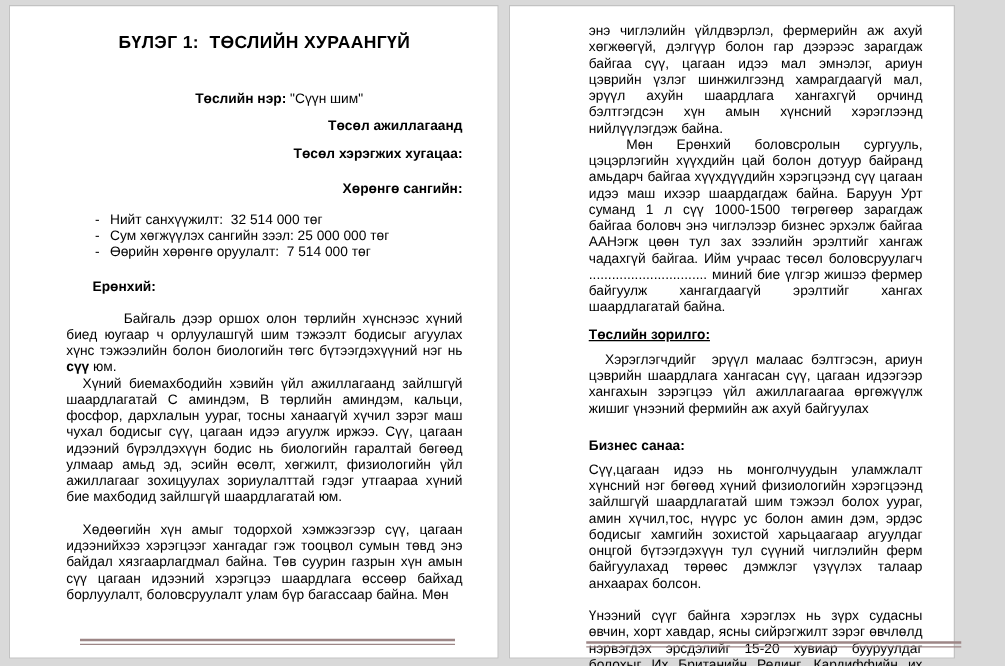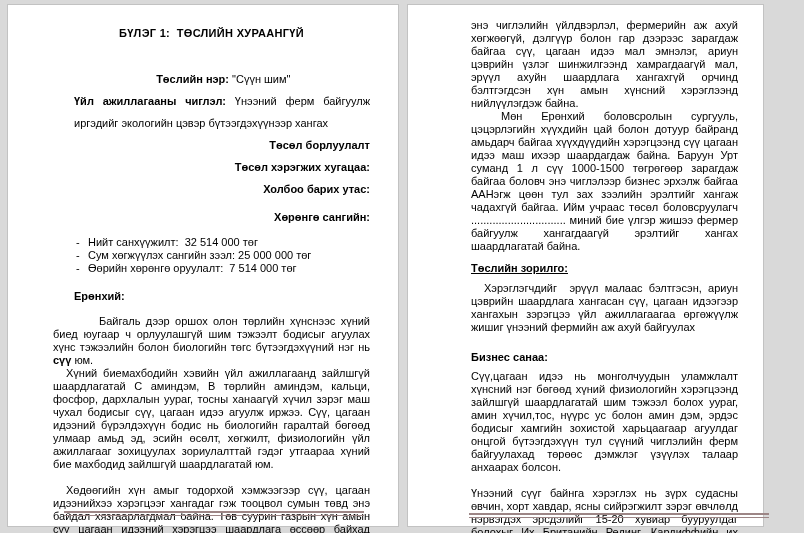--- a/index.html
+++ b/index.html
@@ -11,21 +11,21 @@
   .page{
     position:absolute;top:4px;height:523px;background:#fff;
     border:1px solid #c2c2c2;box-sizing:border-box;
   }
   .page-l{left:7px;width:392px;}
   .page-r{left:407px;width:357px;}
 
   .content-l{padding:22px 28px 0 45px;font-size:11px;line-height:13px;}
   .content-r{padding:14px 25px 0 63px;font-size:11px;line-height:13px;text-align:justify;}
 
-  .title{font-size:11px;font-weight:bold;text-align:center;margin:0;letter-spacing:.3px;line-height:13px;}
+  .title{font-size:14px;font-weight:bold;text-align:center;margin:0;letter-spacing:.3px;line-height:13px;}
 
   .fields{margin:28px 0 0 21px;line-height:22px;}
   .field-row{white-space:nowrap;}
   .b{font-weight:bold;text-align:right;}
   .lab{display:inline-block;min-width:155px;}
   .field-par{text-align:justify;white-space:normal;}
   .inv{margin-top:6px;}
 
   .bullets{margin:8px 0 0 23px;line-height:12.8px;}
   .bullet-row{display:flex;}
@@ -61,27 +61,22 @@
 
   <section class="page page-l">
     <div class="content-l">
       <h1 class="title">БҮЛЭГ 1:&nbsp; ТӨСЛИЙН ХУРААНГҮЙ</h1>
 
       <div class="fields">
         <div class="field-row">
           <span class="b lab">Төслийн нэр:</span>
           <span>"Сүүн шим"</span>
         </div>
-        <div class="field-par">
-          <span class="b">Үйл ажиллагааны чиглэл:</span>
-          <span>Үнээний ферм байгуулж иргэдийг экологийн цэвэр бүтээгдэхүүнээр хангах</span>
-        </div>
-        <div class="field-row b">Төсөл борлуулалт</div>
+        <div class="field-row b">Төсөл ажиллагаанд</div>
         <div class="field-row b">Төсөл хэрэгжих хугацаа:</div>
-        <div class="field-row b">Холбоо барих утас:</div>
         <div class="field-row b inv">Хөрөнгө сангийн:</div>
       </div>
 
       <div class="bullets">
         <div class="bullet-row">
           <span class="dash">-</span>
           <span>Нийт санхүүжилт:&nbsp; 32 514 000 төг</span>
         </div>
         <div class="bullet-row">
           <span class="dash">-</span>

